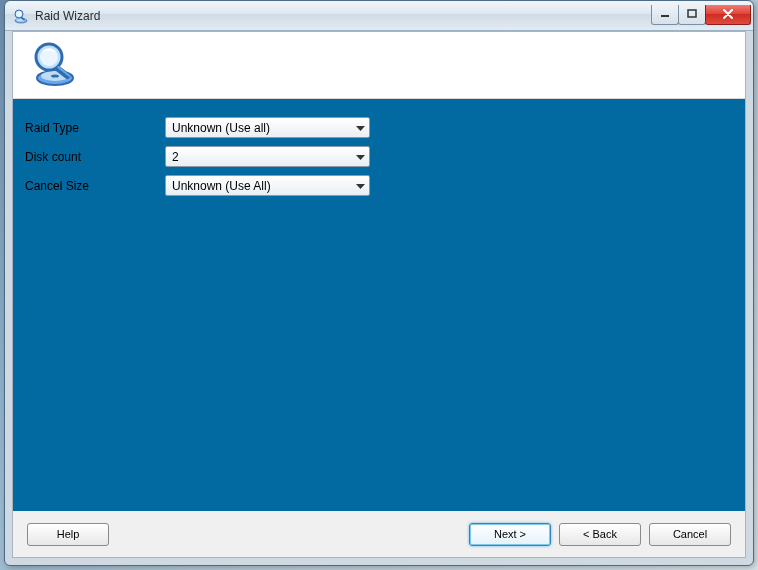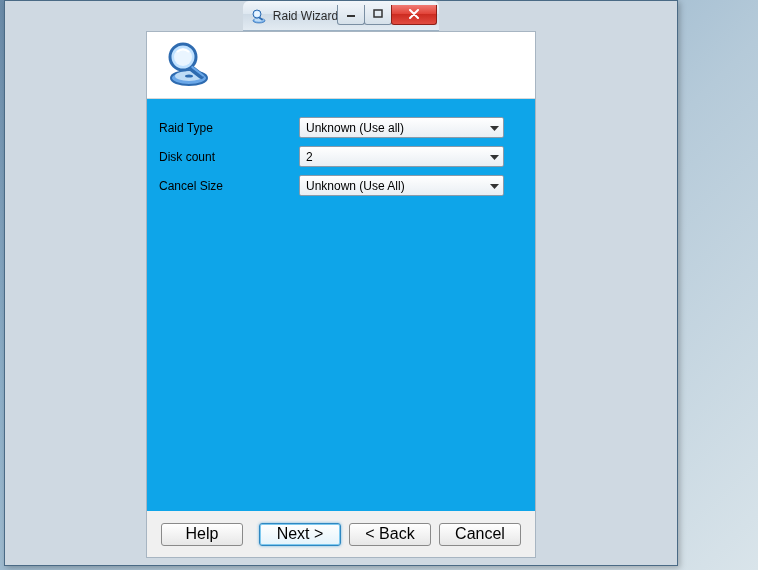--- a/index.html
+++ b/index.html
@@ -7,29 +7,28 @@
     margin: 0; padding: 0;
     width: 758px; height: 570px;
     font-family: "Segoe UI", Tahoma, sans-serif;
     font-size: 12px;
     background: linear-gradient(135deg, #6a8ba8 0%, #8fb0c9 30%, #b5cad9 60%, #d9e4ea 100%);
     overflow: hidden;
   }
   .window {
     position: absolute;
     left: 4px; top: 0;
-    width: 674px; height: 566px;
+    width: 750px; height: 566px;
     border: 1px solid #4a6a85;
-    border-radius: 0;
+    border-radius: 6px;
     background: #cfd9e2;
     box-shadow: 2px 2px 6px rgba(0,0,0,0.25);
     display: flex;
     flex-direction: column;
     overflow: hidden;
-    align-items: center;
   }
   .titlebar {
     height: 30px;
     background: linear-gradient(to bottom, #f2f6fa 0%, #dde7f0 45%, #cfdbe6 46%, #e3ebf2 100%);
     border-bottom: 1px solid #9cb1c4;
     display: flex;
     align-items: center;
     padding: 0 2px 0 8px;
     border-radius: 6px 6px 0 0;
   }
@@ -91,21 +90,21 @@
     color: #000;
     margin: 0 0 0 16px;
   }
   .header-icon {
     width: 48px; height: 48px;
     margin-left: 8px;
     display:flex;align-items:center;justify-content:center;
   }
   .body {
     flex: 1;
-    background: #0ea5e9;
+    background: #0369a1;
     padding: 18px 12px 10px 12px;
     position: relative;
   }
   .form-row {
     display:flex;
     align-items:center;
     margin-bottom: 8px;
   }
   .form-label {
     width: 112px;
@@ -139,21 +138,21 @@
     padding: 0 14px;
     gap: 8px;
   }
   .footer .gap { flex:1; }
   .btn {
     min-width: 82px;
     height: 23px;
     border: 1px solid #8a8a8a;
     background: linear-gradient(to bottom, #ffffff, #e7e7e7);
     border-radius: 3px;
-    font-size: 16px;
+    font-size: 11px;
     color: #000;
     display:flex;align-items:center;justify-content:center;
     padding: 0 8px;
     cursor: default;
   }
   .btn.default {
     border: 1px solid #2f87c1;
     box-shadow: 0 0 0 1px #7fc9ef inset, 0 0 3px rgba(60,160,220,0.7);
     background: linear-gradient(to bottom, #ffffff, #e4f3fb);
   }

